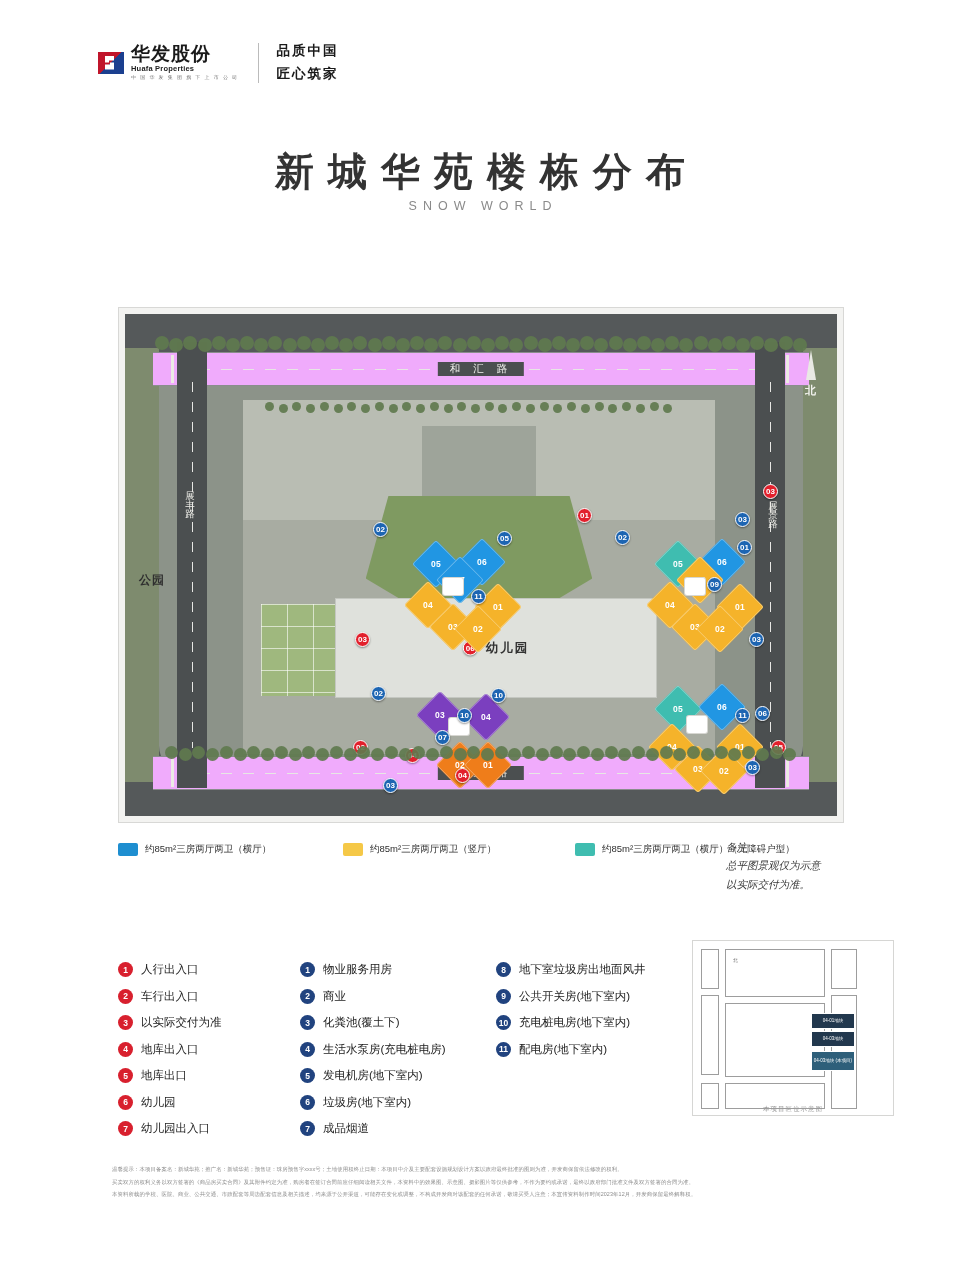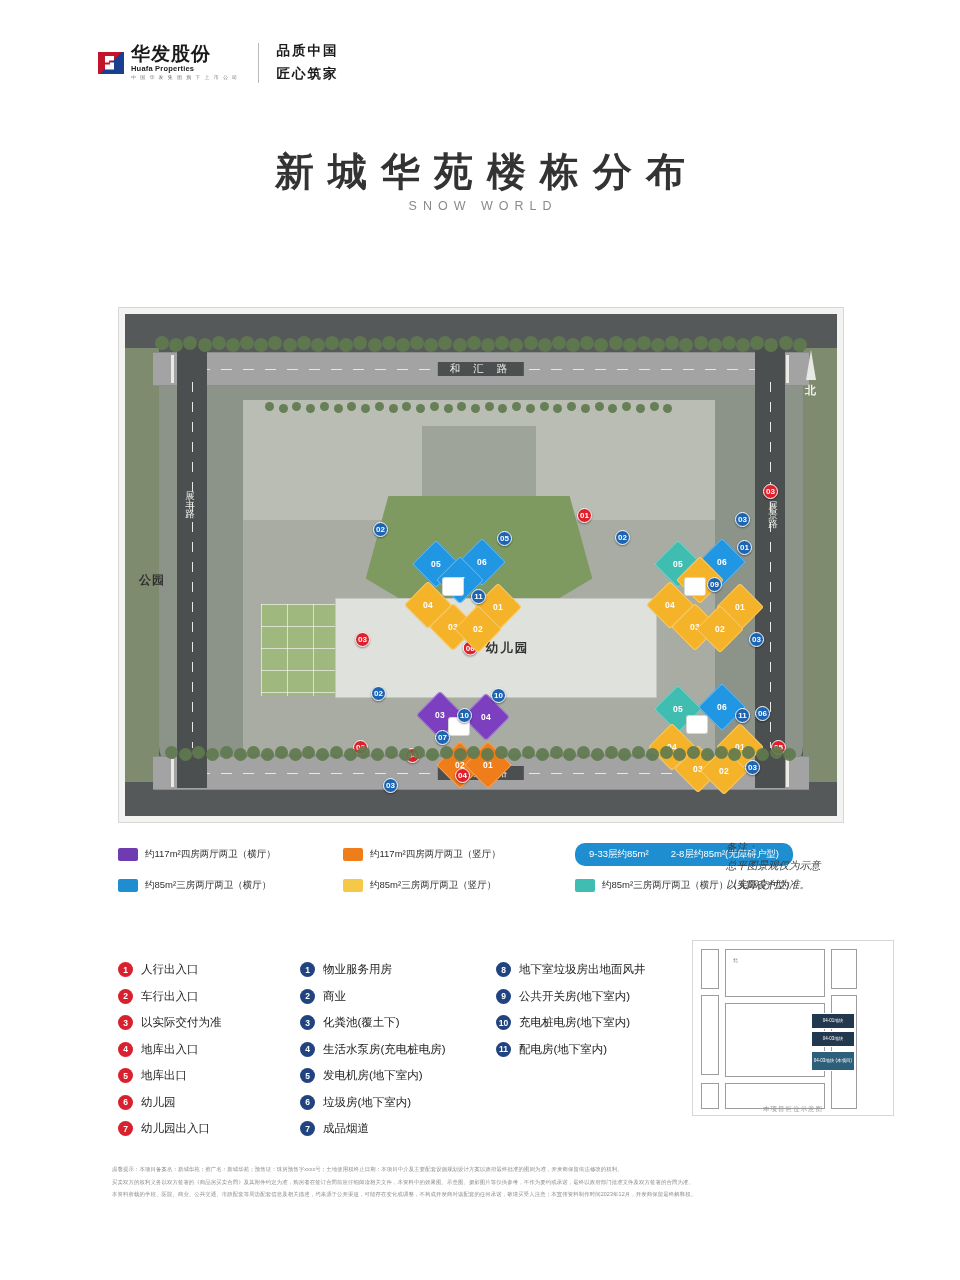--- a/index.html
+++ b/index.html
@@ -58,21 +58,21 @@
   .green-l{ position:absolute; left:0; top:34px; width:34px; bottom:34px; background:#7e8b6e; }
   .green-r{ position:absolute; right:0; top:34px; width:34px; bottom:34px; background:#7e8b6e; }
   .treeline{ position:absolute; height:16px; left:0; right:0; }
   .treeline i{
     position:absolute; width:13px; height:13px; border-radius:50%;
     background:#5f7a4e; opacity:.92;
   }
 
   
   .road-h{
-    position:absolute; left:28px; right:28px; height:34px; background:#a3a3a3;
+    position:absolute; left:28px; right:28px; height:34px; background:#f0abfc;
     border-top:1px solid #8a8d8d; border-bottom:1px solid #8a8d8d;
   }
   .road-h.top{ top:38px; }
   .road-h.bot{ bottom:26px; }
   .road-h .dash{
     position:absolute; left:46px; right:46px; top:50%; height:1px;
     background:repeating-linear-gradient(to right,#e7e7e4 0 11px,transparent 11px 22px);
   }
   .road-label{
     position:absolute; left:50%; top:50%; transform:translate(-50%,-50%);
@@ -545,34 +545,20 @@
           <i style="left: 95.6522%; width: 13px; height: 13px; top: 0px;"></i>
           <i style="left: 97.8261%; width: 13px; height: 13px; top: 2px;"></i>
         </div>
       </div>
   </div>
 </div>
 
 <div class="unit-legend">
   <div class="ul-row">
     <div class="ul-item c1">
-      <span class="sw" style="background:#6f3bb0"></span>
-      <span class="ul-txt">约117m²四房两厅两卫（横厅）</span>
-    </div>
-    <div class="ul-item c2">
-      <span class="sw" style="background:#ef7d1a"></span>
-      <span class="ul-txt">约117m²四房两厅两卫（竖厅）</span>
-    </div>
-    <div class="ul-pill">
-      <span>9-33层约85m²</span>
-      <span>2-8层约85m²(无障碍户型)</span>
-    </div>
-  </div>
-  <div class="ul-row">
-    <div class="ul-item c1">
       <span class="sw" style="background:#1e8ed0"></span>
       <span class="ul-txt">约85m²三房两厅两卫（横厅）</span>
     </div>
     <div class="ul-item c2">
       <span class="sw" style="background:#f5c847"></span>
       <span class="ul-txt">约85m²三房两厅两卫（竖厅）</span>
     </div>
     <div class="ul-item c3">
       <span class="sw" style="background:#3fbdb0"></span>
       <span class="ul-txt">约85m²三房两厅两卫（横厅）（无障碍户型）</span>

